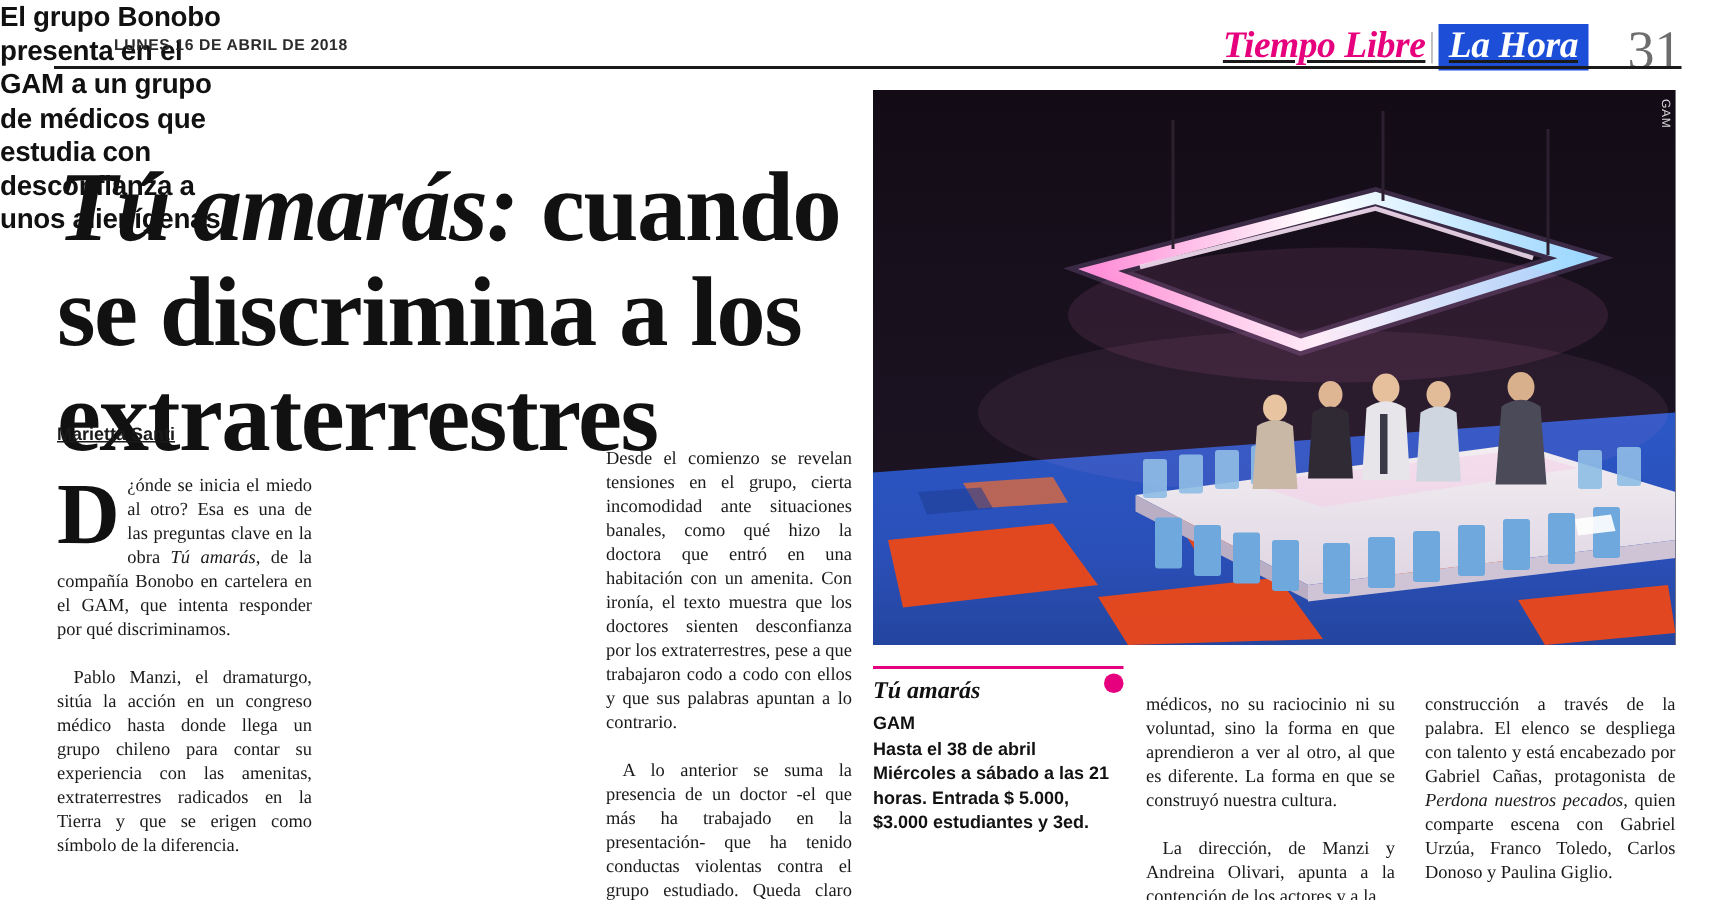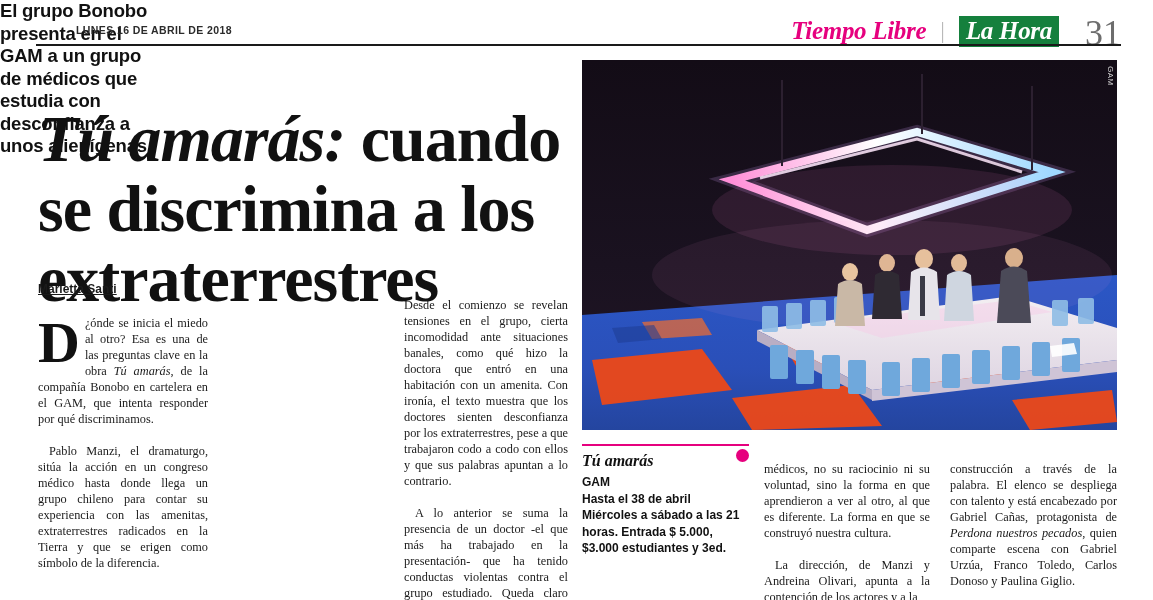--- a/index.html
+++ b/index.html
@@ -41,21 +41,22 @@
     letter-spacing: 0.4px;
     color: #2b2b2b;
     font-weight: 600;
   }
   .brand {
     position: absolute;
     right: 62px;
     top: 0px;
     display: flex;
     align-items: baseline;
-    gap: 14px;
+    gap: 2px;
+    text-decoration: underline;
   }
   .brand-tiempo {
     font-family: "Liberation Serif", serif;
     font-style: italic;
     font-weight: bold;
     font-size: 25px;
     color: #e6007e;
     letter-spacing: -0.3px;
   }
   .brand-sep {
@@ -64,21 +65,21 @@
     font-weight: 300;
     position: relative;
     top: -1px;
   }
   .brand-lahora {
     font-family: "Liberation Serif", serif;
     font-style: italic;
     font-weight: bold;
     font-size: 25px;
     color: #ffffff;
-    background: #15803d;
+    background: #1d4ed8;
     padding: 1px 7px 2px 7px;
     letter-spacing: -0.3px;
   }
   .page-number {
     position: absolute;
     right: 0;
     top: -4px;
     font-family: "Liberation Serif", serif;
     font-size: 36px;
     color: #6d6d6d;

